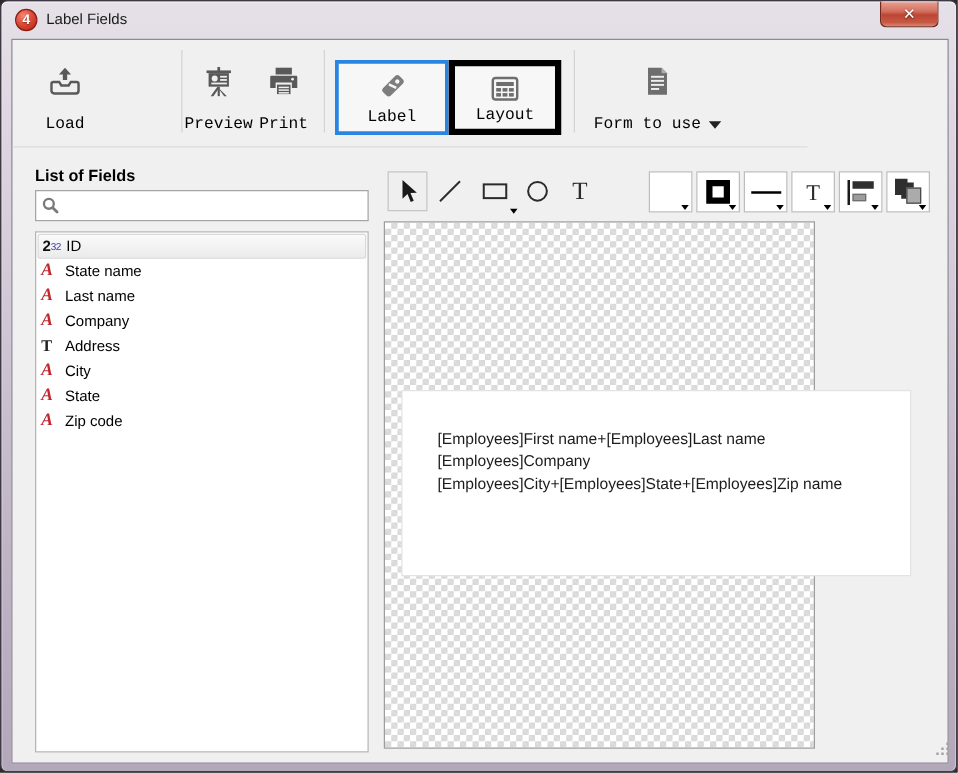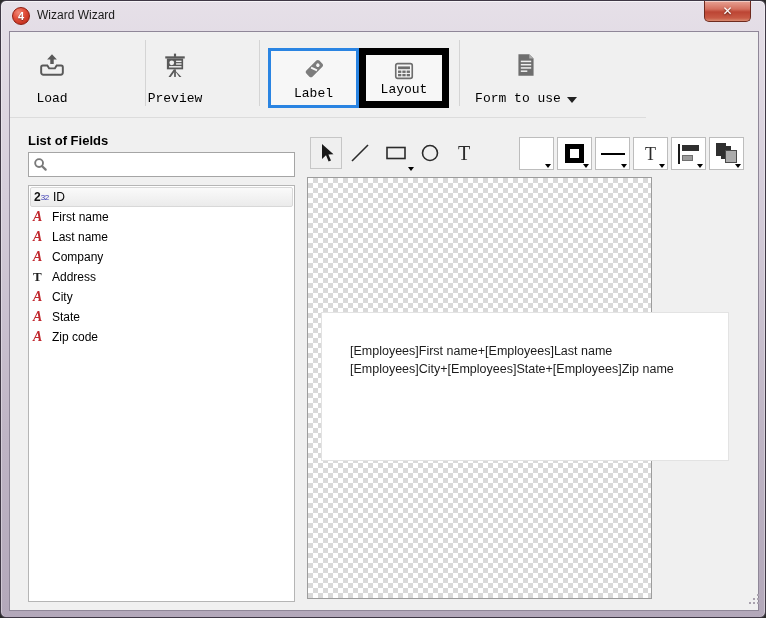--- a/index.html
+++ b/index.html
@@ -37,21 +37,21 @@
     background:#f0f0f0; border:1px solid #8f8798;
   }
 
   
   .toolbar { position:absolute; left:0; top:0; width:636px; height:86px; border-bottom:1px solid #dcdcdc;font-family:Liberation Mono, monospace; }
   .tb-sep { position:absolute; top:8px; width:1px; height:66px; background:#d4d4d4; }
   .tb-btn { position:absolute; top:16px; height:60px; display:flex; flex-direction:column; align-items:center; justify-content:space-between; padding:4px 0 2px; cursor:pointer; }
   .tb-btn .lbl, .tab-btn .lbl { font-size:13px; color:#000; white-space:nowrap; }
   .tab-btn { position:absolute; top:16px; height:60px; display:flex; flex-direction:column; align-items:center; justify-content:space-between; padding:5px 0 4px; cursor:pointer; background:#f7f7f7; }
   .tab-selected { border:3px solid #2a84e2; }
-  .tab-plain { border:7px solid #000000; }
+  .tab-plain { border:5px solid #000000; }
   .icon26 { width:26px; height:26px; }
   .form-arrow { display:inline-block; width:0; height:0; border-left:5px solid transparent; border-right:5px solid transparent; border-top:6px solid #222; margin-left:6px; vertical-align:-1px; }
 
   
   .fields-title { position:absolute; left:18px; top:101px; font-size:13px; font-weight:bold; color:#000; }
   .search-box {
     position:absolute; left:18px; top:120px; width:267px; height:25px;
     background:#fff; border:1px solid #a5a5a5; display:flex; align-items:center; padding-left:4px;
   }
   .search-box input { border:none; outline:none; flex:1; height:100%; font-size:12px; background:transparent; }
@@ -104,21 +104,21 @@
 </style>
 </head>
 <body>
 
 <div class="window">
 
   <div class="titlebar">
     <div class="app-icon">
         <span>4</span>
       </div>
-    <div class="title-text">Wizard Wizard</div>
+    <div class="title-text">Label Fields</div>
     <div class="close-btn">
       <span>✕</span>
     </div>
   </div>
 
   <div class="content">
 
     <div class="toolbar">
 
       <div class="tb-btn" style="left:14px; width:56px;">
@@ -140,20 +140,32 @@
           <circle cx="9" cy="10" r="2.2" fill="#f0f0f0"></circle>
           <rect x="13" y="8" width="5" height="1.3" fill="#f0f0f0"></rect>
           <rect x="13" y="10.4" width="5" height="1.3" fill="#f0f0f0"></rect>
           <rect x="6.5" y="13" width="11.5" height="1.3" fill="#f0f0f0"></rect>
           <path d="M11 16 L6 23 H8 L12 17.5 L16 23 H18 Z" fill="#595959"></path>
           <rect x="11.2" y="16" width="1.6" height="7" fill="#595959"></rect>
         </svg>
         <span class="lbl">Preview</span>
       </div>
 
+      <div class="tb-btn" style="left:192px; width:50px;">
+        <svg class="icon26" viewBox="0 0 24 24">
+          <rect x="6" y="2" width="12" height="5" fill="#595959"></rect>
+          <path d="M3 8 h18 c.6 0 1 .4 1 1 v8 h-4 v-4 H6 v4 H2 V9 c0 -.6 .4 -1 1 -1 Z" fill="#595959"></path>
+          <circle cx="18.5" cy="10.5" r="1" fill="#f0f0f0"></circle>
+          <rect x="7" y="14.5" width="10" height="7" fill="#595959"></rect>
+          <rect x="8.2" y="16" width="7.6" height="1.1" fill="#f0f0f0"></rect>
+          <rect x="8.2" y="18" width="7.6" height="1.1" fill="#f0f0f0"></rect>
+          <rect x="8.2" y="20" width="7.6" height="1.1" fill="#f0f0f0"></rect>
+        </svg>
+        <span class="lbl">Print</span>
+      </div>
 
       <div class="tb-sep" style="left:249px;"></div>
 
       <div class="tab-btn tab-selected" style="left:258px; width:91px;">
         <svg class="icon26" viewBox="0 0 24 24">
           <g transform="rotate(45 12 12)">
             <path d="M8 5 c0 -1.1 .9 -2 2 -2 h4 c1.1 0 2 .9 2 2 v13 c0 1.1 -.9 2 -2 2 h-4 c-1.1 0 -2 -.9 -2 -2 Z" fill="#7d7d7d"></path>
             <circle cx="12" cy="7" r="1.6" fill="#f7f7f7"></circle>
             <rect x="9" y="11" width="6" height="1.8" fill="#f7f7f7" transform="rotate(-20 12 12)"></rect>
           </g>
@@ -203,21 +215,21 @@
     <div class="field-list">
       <div class="field-row selected">
         <span class="fi fi-long">
             <b>2</b>
             <sup>32</sup>
           </span>
         <span>ID</span>
       </div>
       <div class="field-row">
         <span class="fi fi-alpha">A</span>
-        <span>First name</span>
+        <span>State name</span>
       </div>
       <div class="field-row">
         <span class="fi fi-alpha">A</span>
         <span>Last name</span>
       </div>
       <div class="field-row">
         <span class="fi fi-alpha">A</span>
         <span>Company</span>
       </div>
       <div class="field-row">
@@ -291,20 +303,21 @@
           <i class="sq1"></i>
           <i class="sq2"></i>
           <i class="sq3"></i>
         </span>
       <i class="mini-drop"></i>
     </div>
 
     <div class="canvas">
       <div class="label-box">
         <div>[Employees]First name+[Employees]Last name</div>
+        <div>[Employees]Company</div>
         <div>[Employees]City+[Employees]State+[Employees]Zip name</div>
       </div>
     </div>
 
     <div class="resize-grip">
       <i style="left:8px; top:0;"></i>
       <i style="left:8px; top:4px;"></i>
         <i style="left:4px; top:4px;"></i>
       <i style="left:8px; top:8px;"></i>
         <i style="left:4px; top:8px;"></i>

